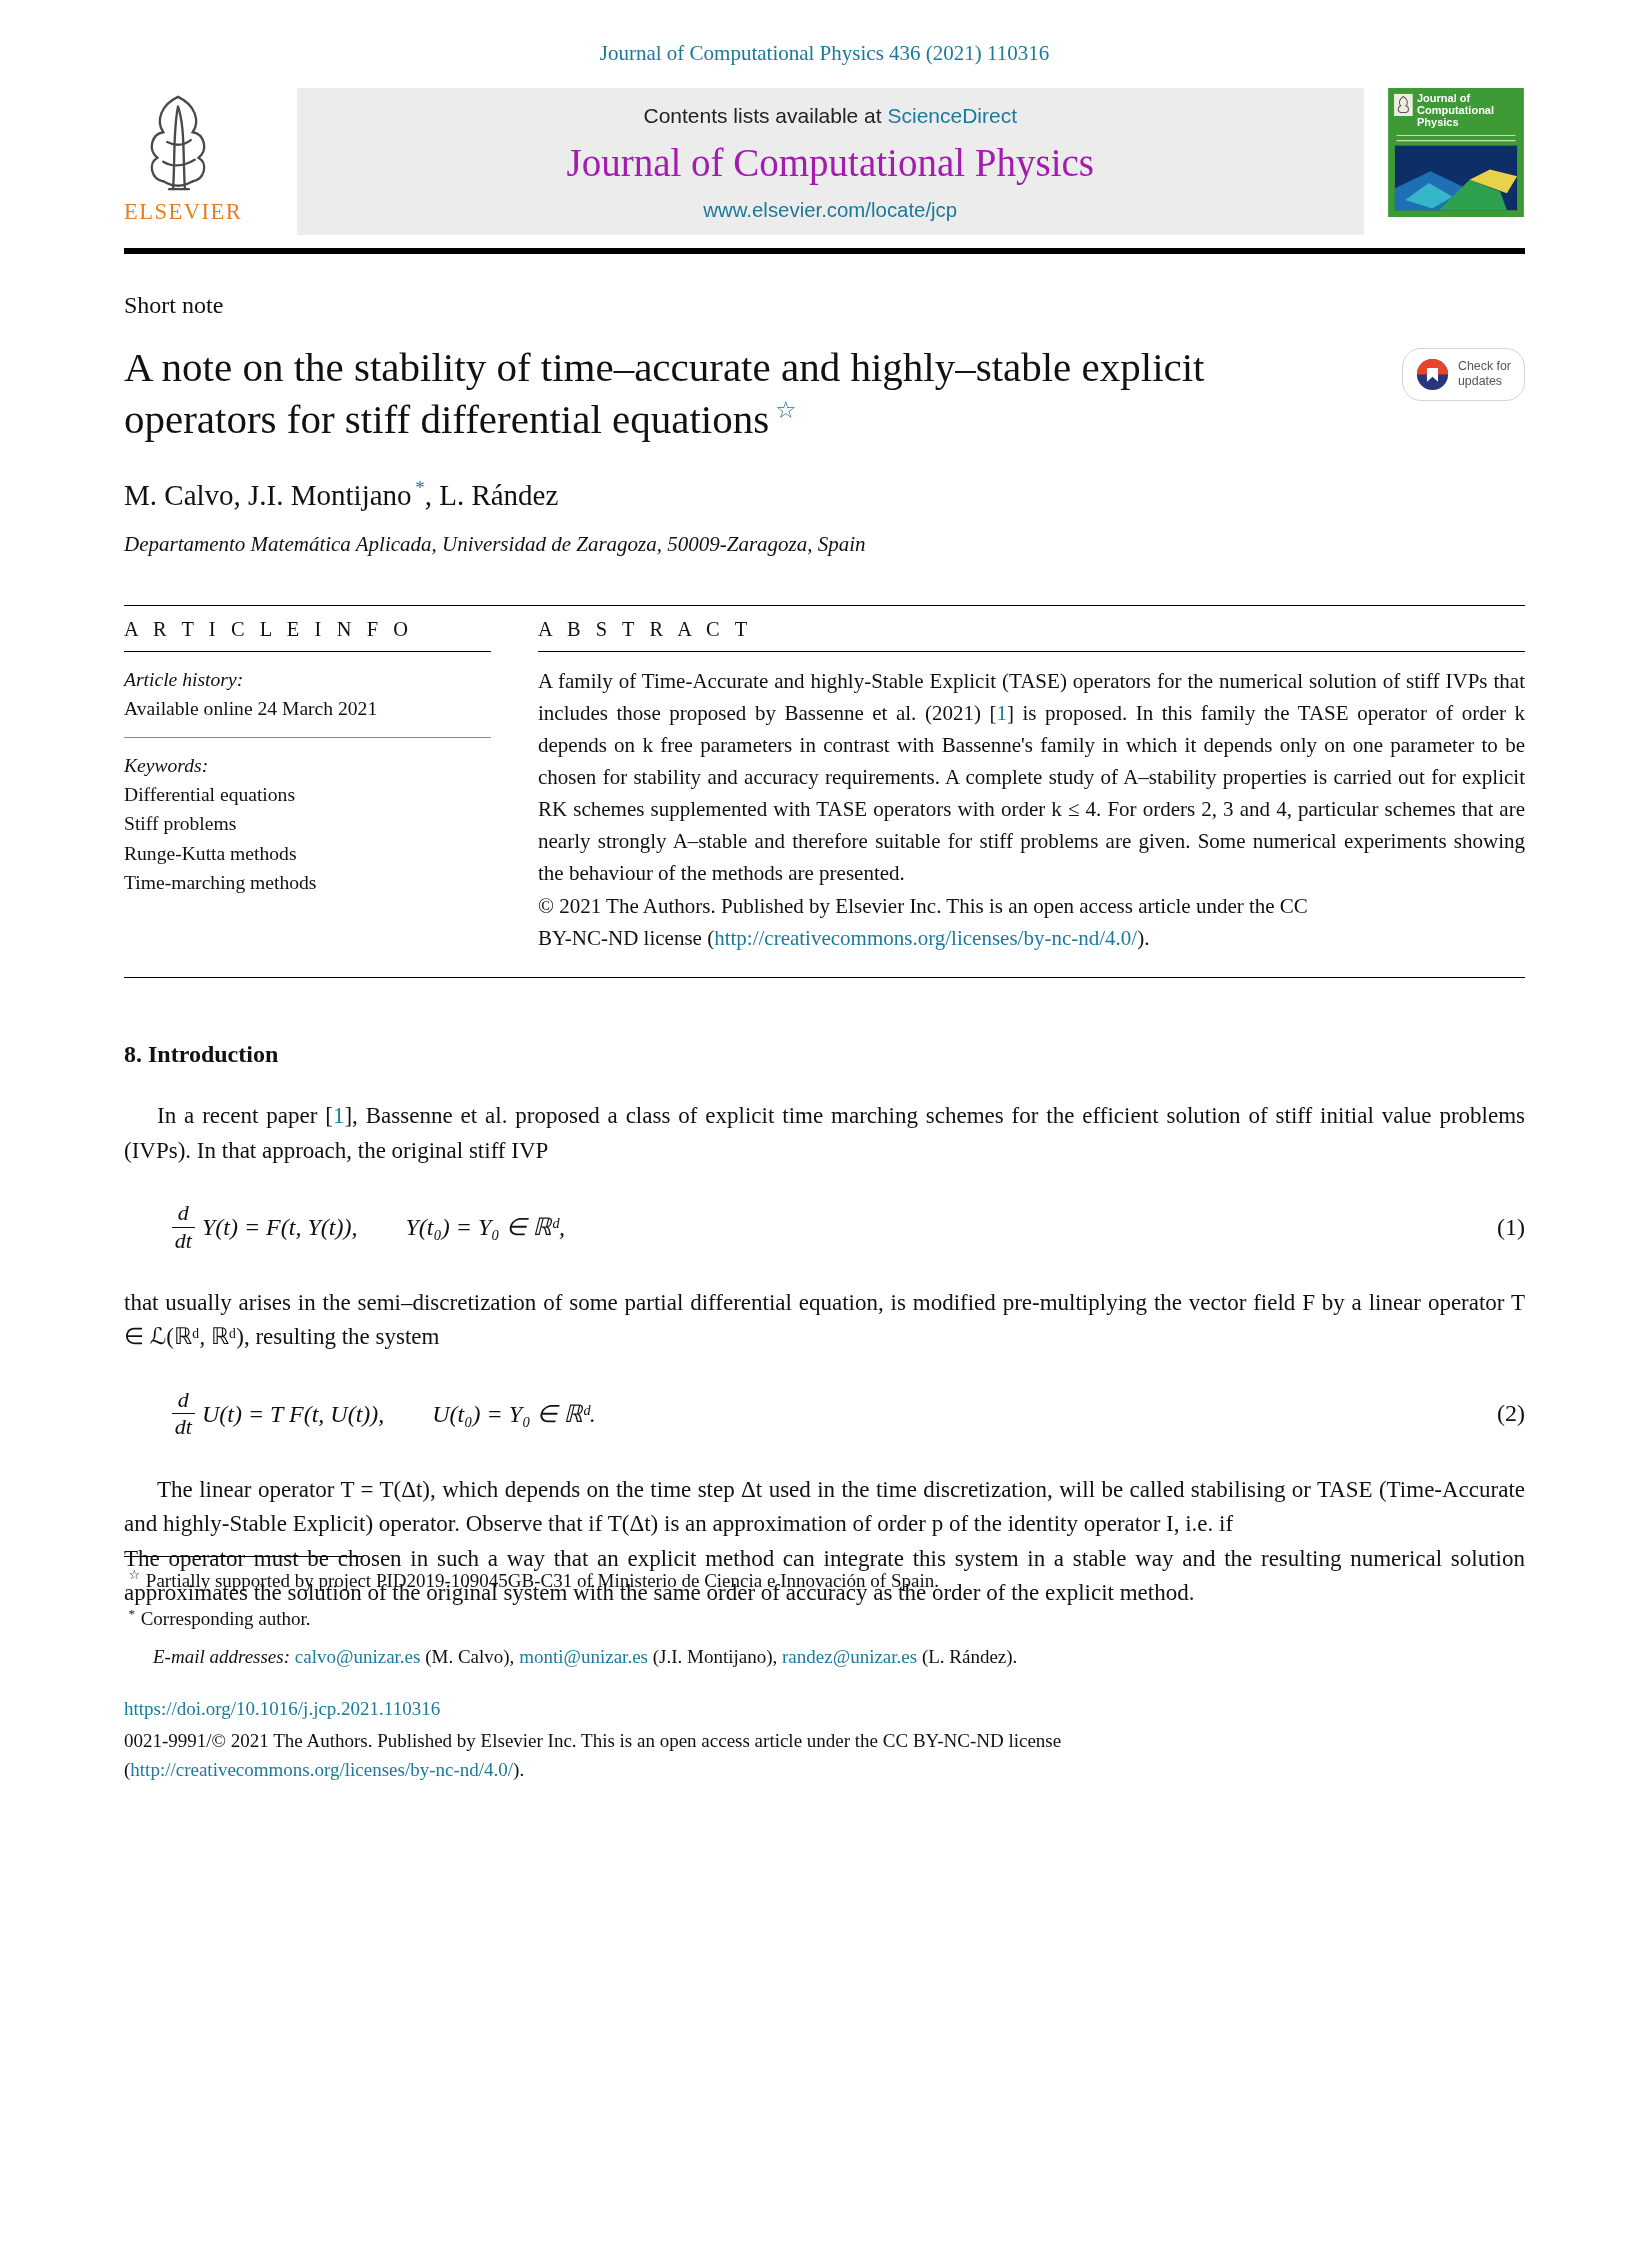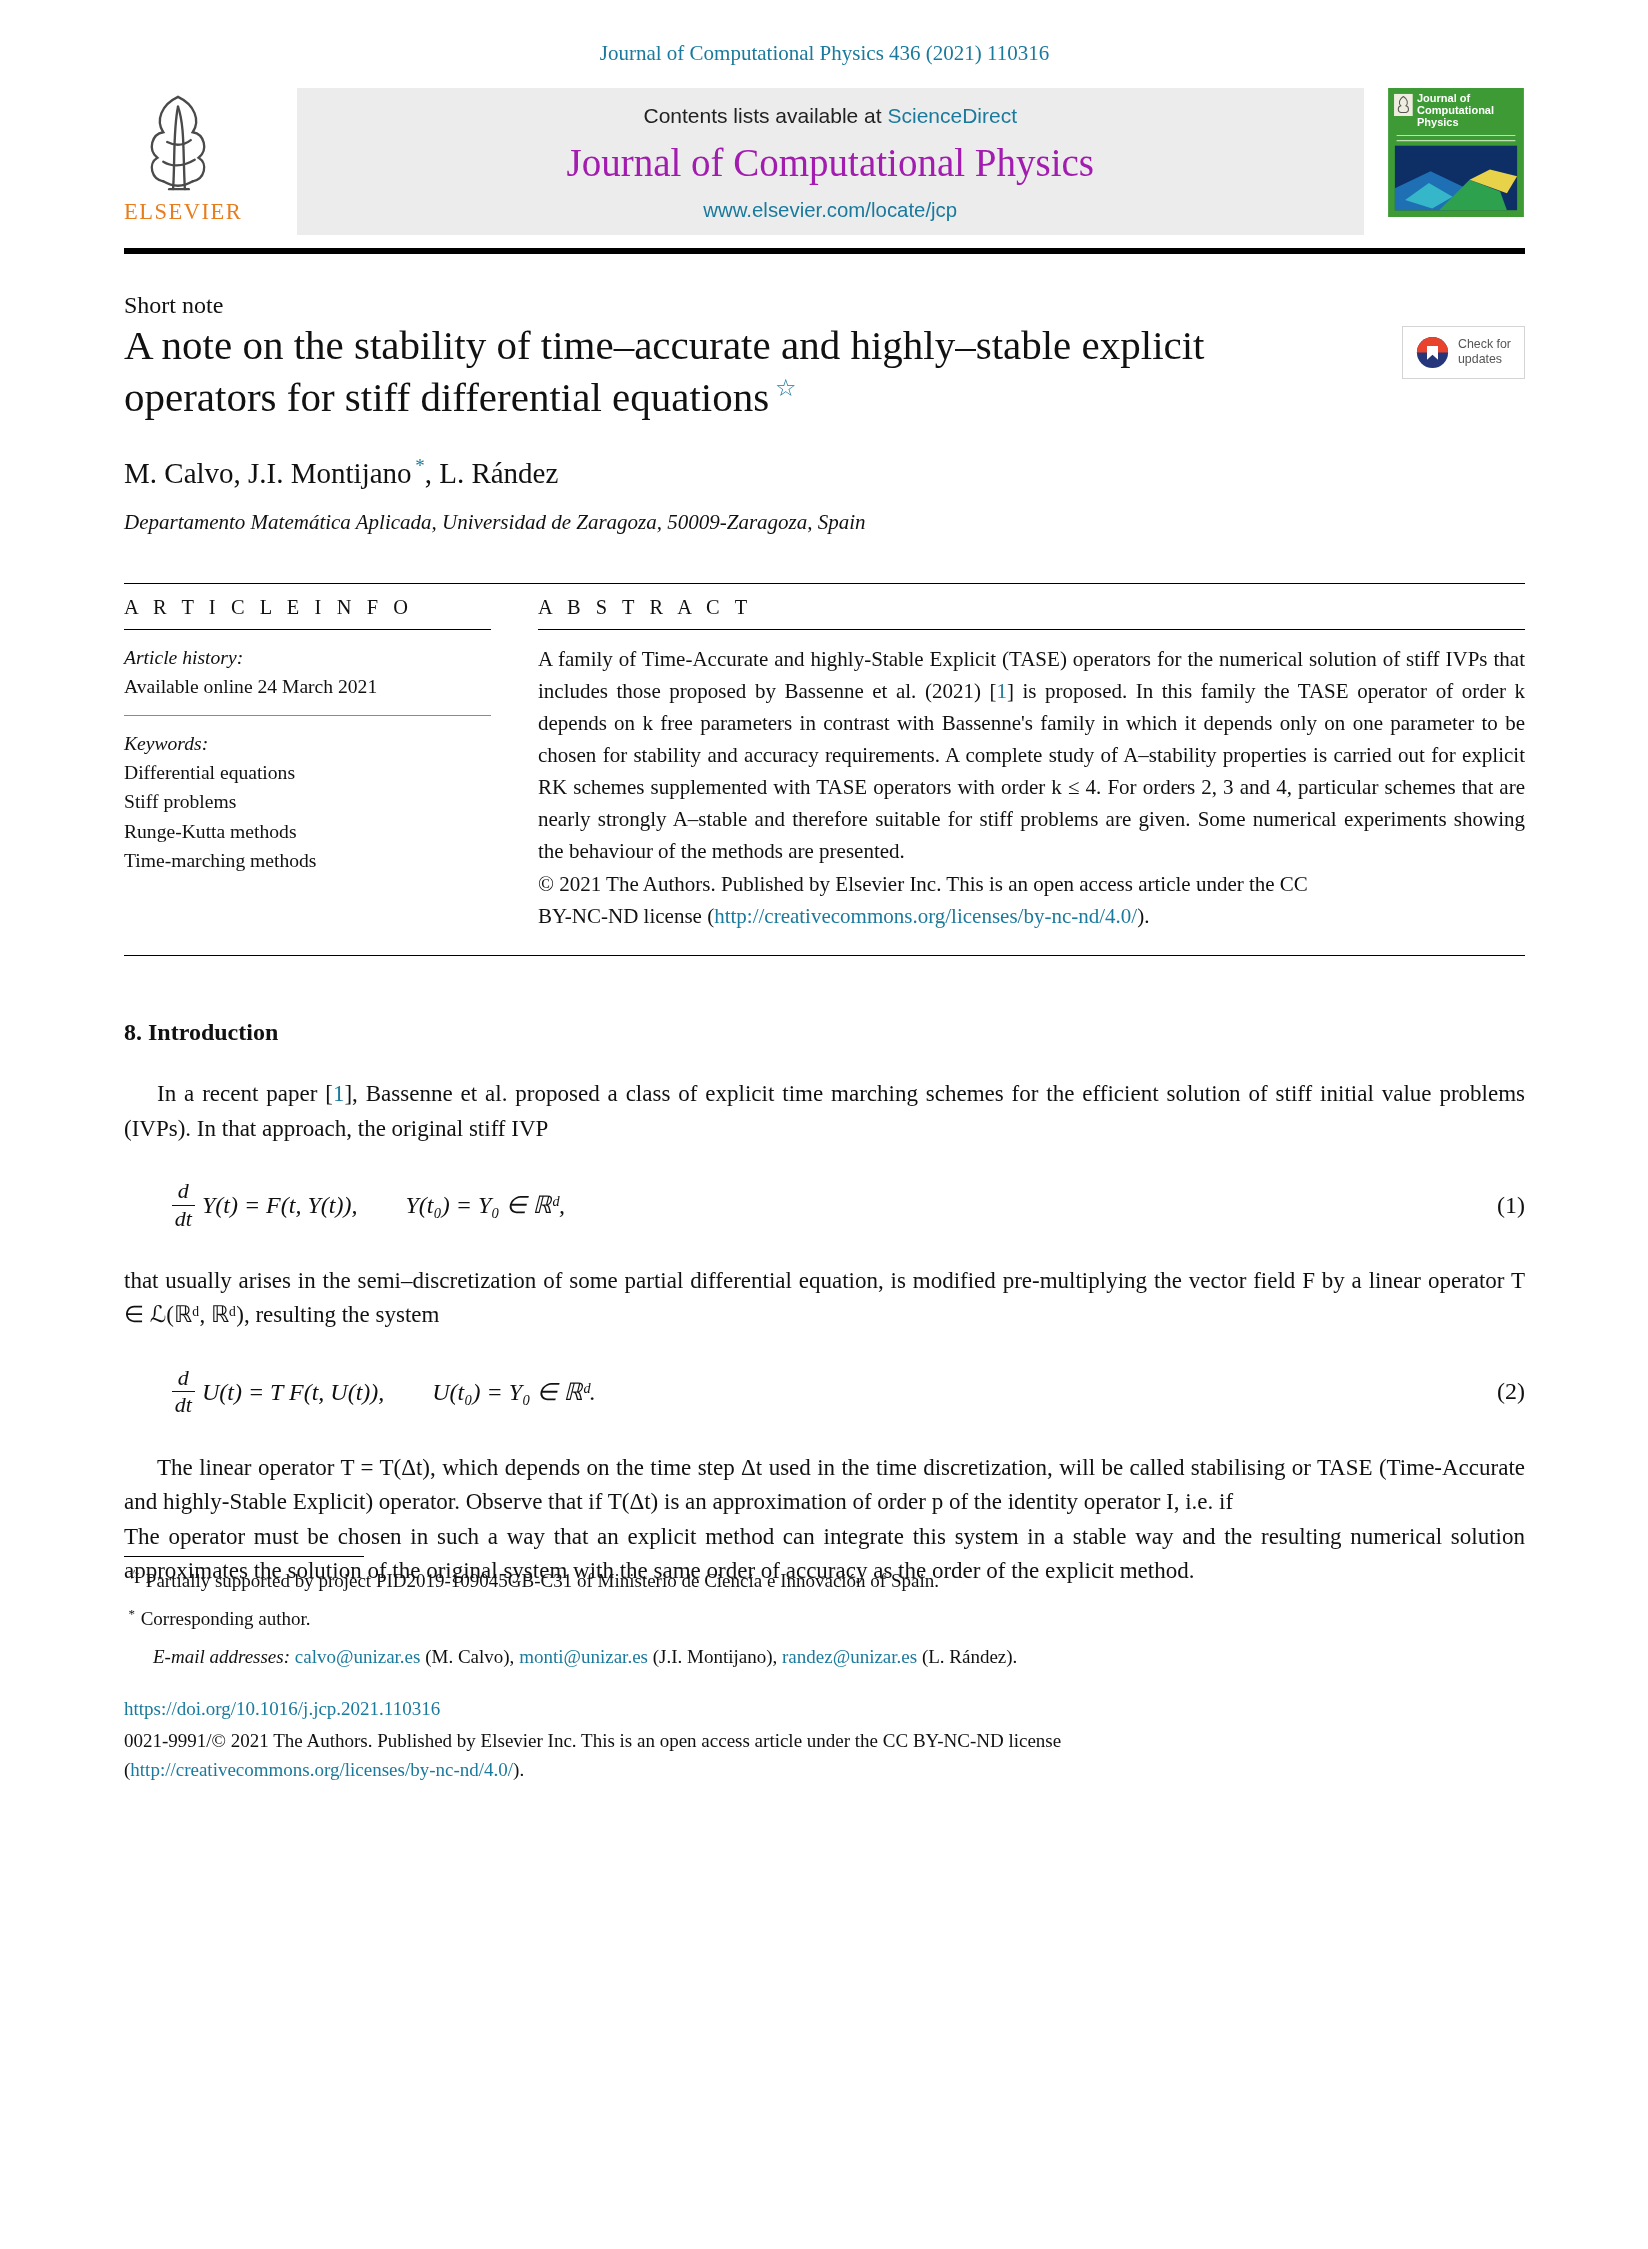--- a/index.html
+++ b/index.html
@@ -20,24 +20,24 @@
   .contents-line { font-family:"Liberation Sans", sans-serif; font-size:21px; color:#222; }
   .band-title { font-size:39px; margin-top:11.6px; font-weight:normal; color:#a21caf; }
   .band-url { font-family:"Liberation Sans", sans-serif; font-size:20.4px; margin-top:14.5px; }
   .cover-col { width:154px; display:flex; justify-content:flex-end; margin-left:7.3px; }
   .cover-svg { width:138px; height:129px; }
   .cover-t { font-family:"Liberation Sans", sans-serif; font-weight:bold; font-size:13px; fill:#ffffff; }
 
   .black-rule { height:5.8px; background:#000; margin-top:13px; }
   .short-note { font-size:24px; margin-top:38px; }
 
-  .title-row { display:flex; justify-content:space-between; align-items:flex-start; }
+  .title-row { display:flex; justify-content:space-between; align-items:flex-start; margin-top:22px; }
   .title { font-size:41px; line-height:1.27; font-weight:normal; max-width:1134px; }
   .title sup { font-size:24px; margin-left:5.8px; }
-  .badge { display:flex; align-items:center; gap:8.7px; border:0.7px solid #d4d4d4; border-radius:0; padding:8.7px 13px; margin-top:7.3px; background:#fff; flex:none; }
+  .badge { display:flex; align-items:center; gap:8.7px; border:0.7px solid #d4d4d4; border-radius:19px; padding:8.7px 13px; margin-top:7.3px; background:#fff; flex:none; }
   .badge-icon { width:33px; height:33px; }
   .badge-text { font-family:"Liberation Sans", sans-serif; font-size:12.4px; color:#555; line-height:1.25; }
 
   .authors { font-size:29px; margin-top:32px; }
   .authors sup { font-size:19px; margin-left:3.6px; }
   .affiliation { font-size:21px; font-style:italic; margin-top:20.4px; }
 
   .ia { display:flex; gap:47px; margin-top:48px; border-top:1.5px solid #000; border-bottom:1.5px solid #000; padding-bottom:23px; }
   .ia-left { width:367px; flex:none; }
   .ia-head { font-size:20.4px; letter-spacing:5.1px; padding:11.6px 0 10.2px; border-bottom:1.5px solid #000; }

